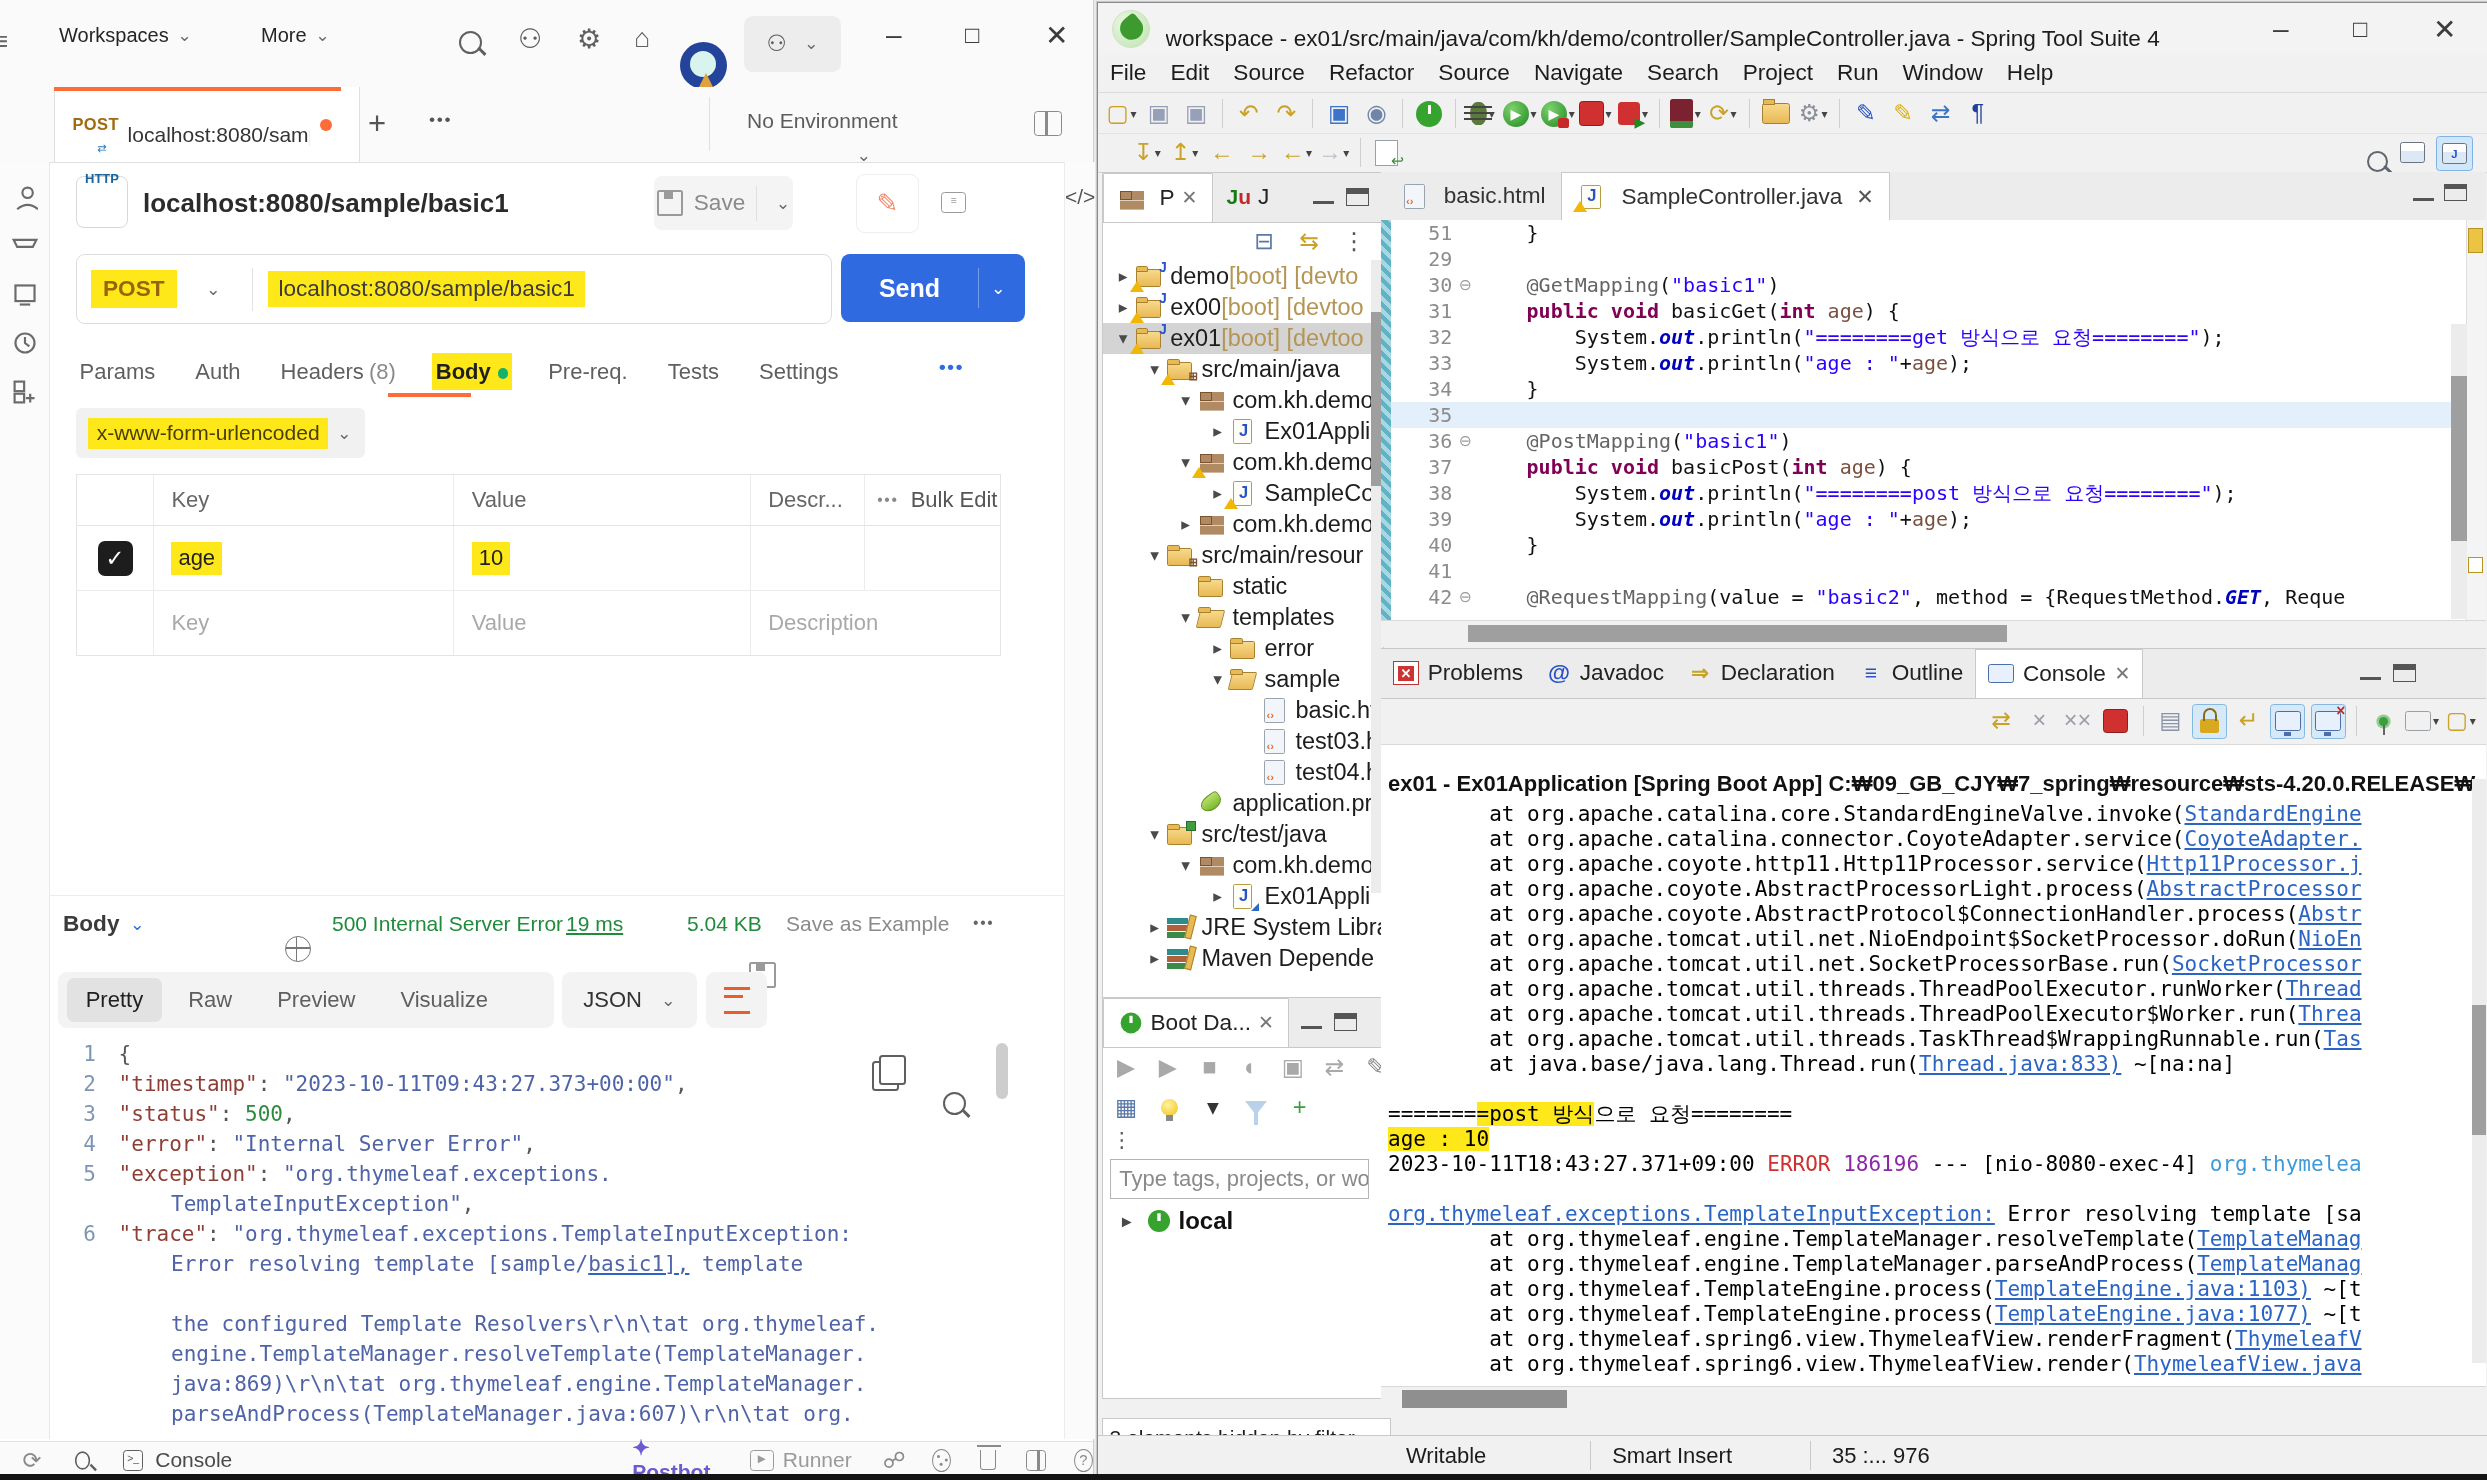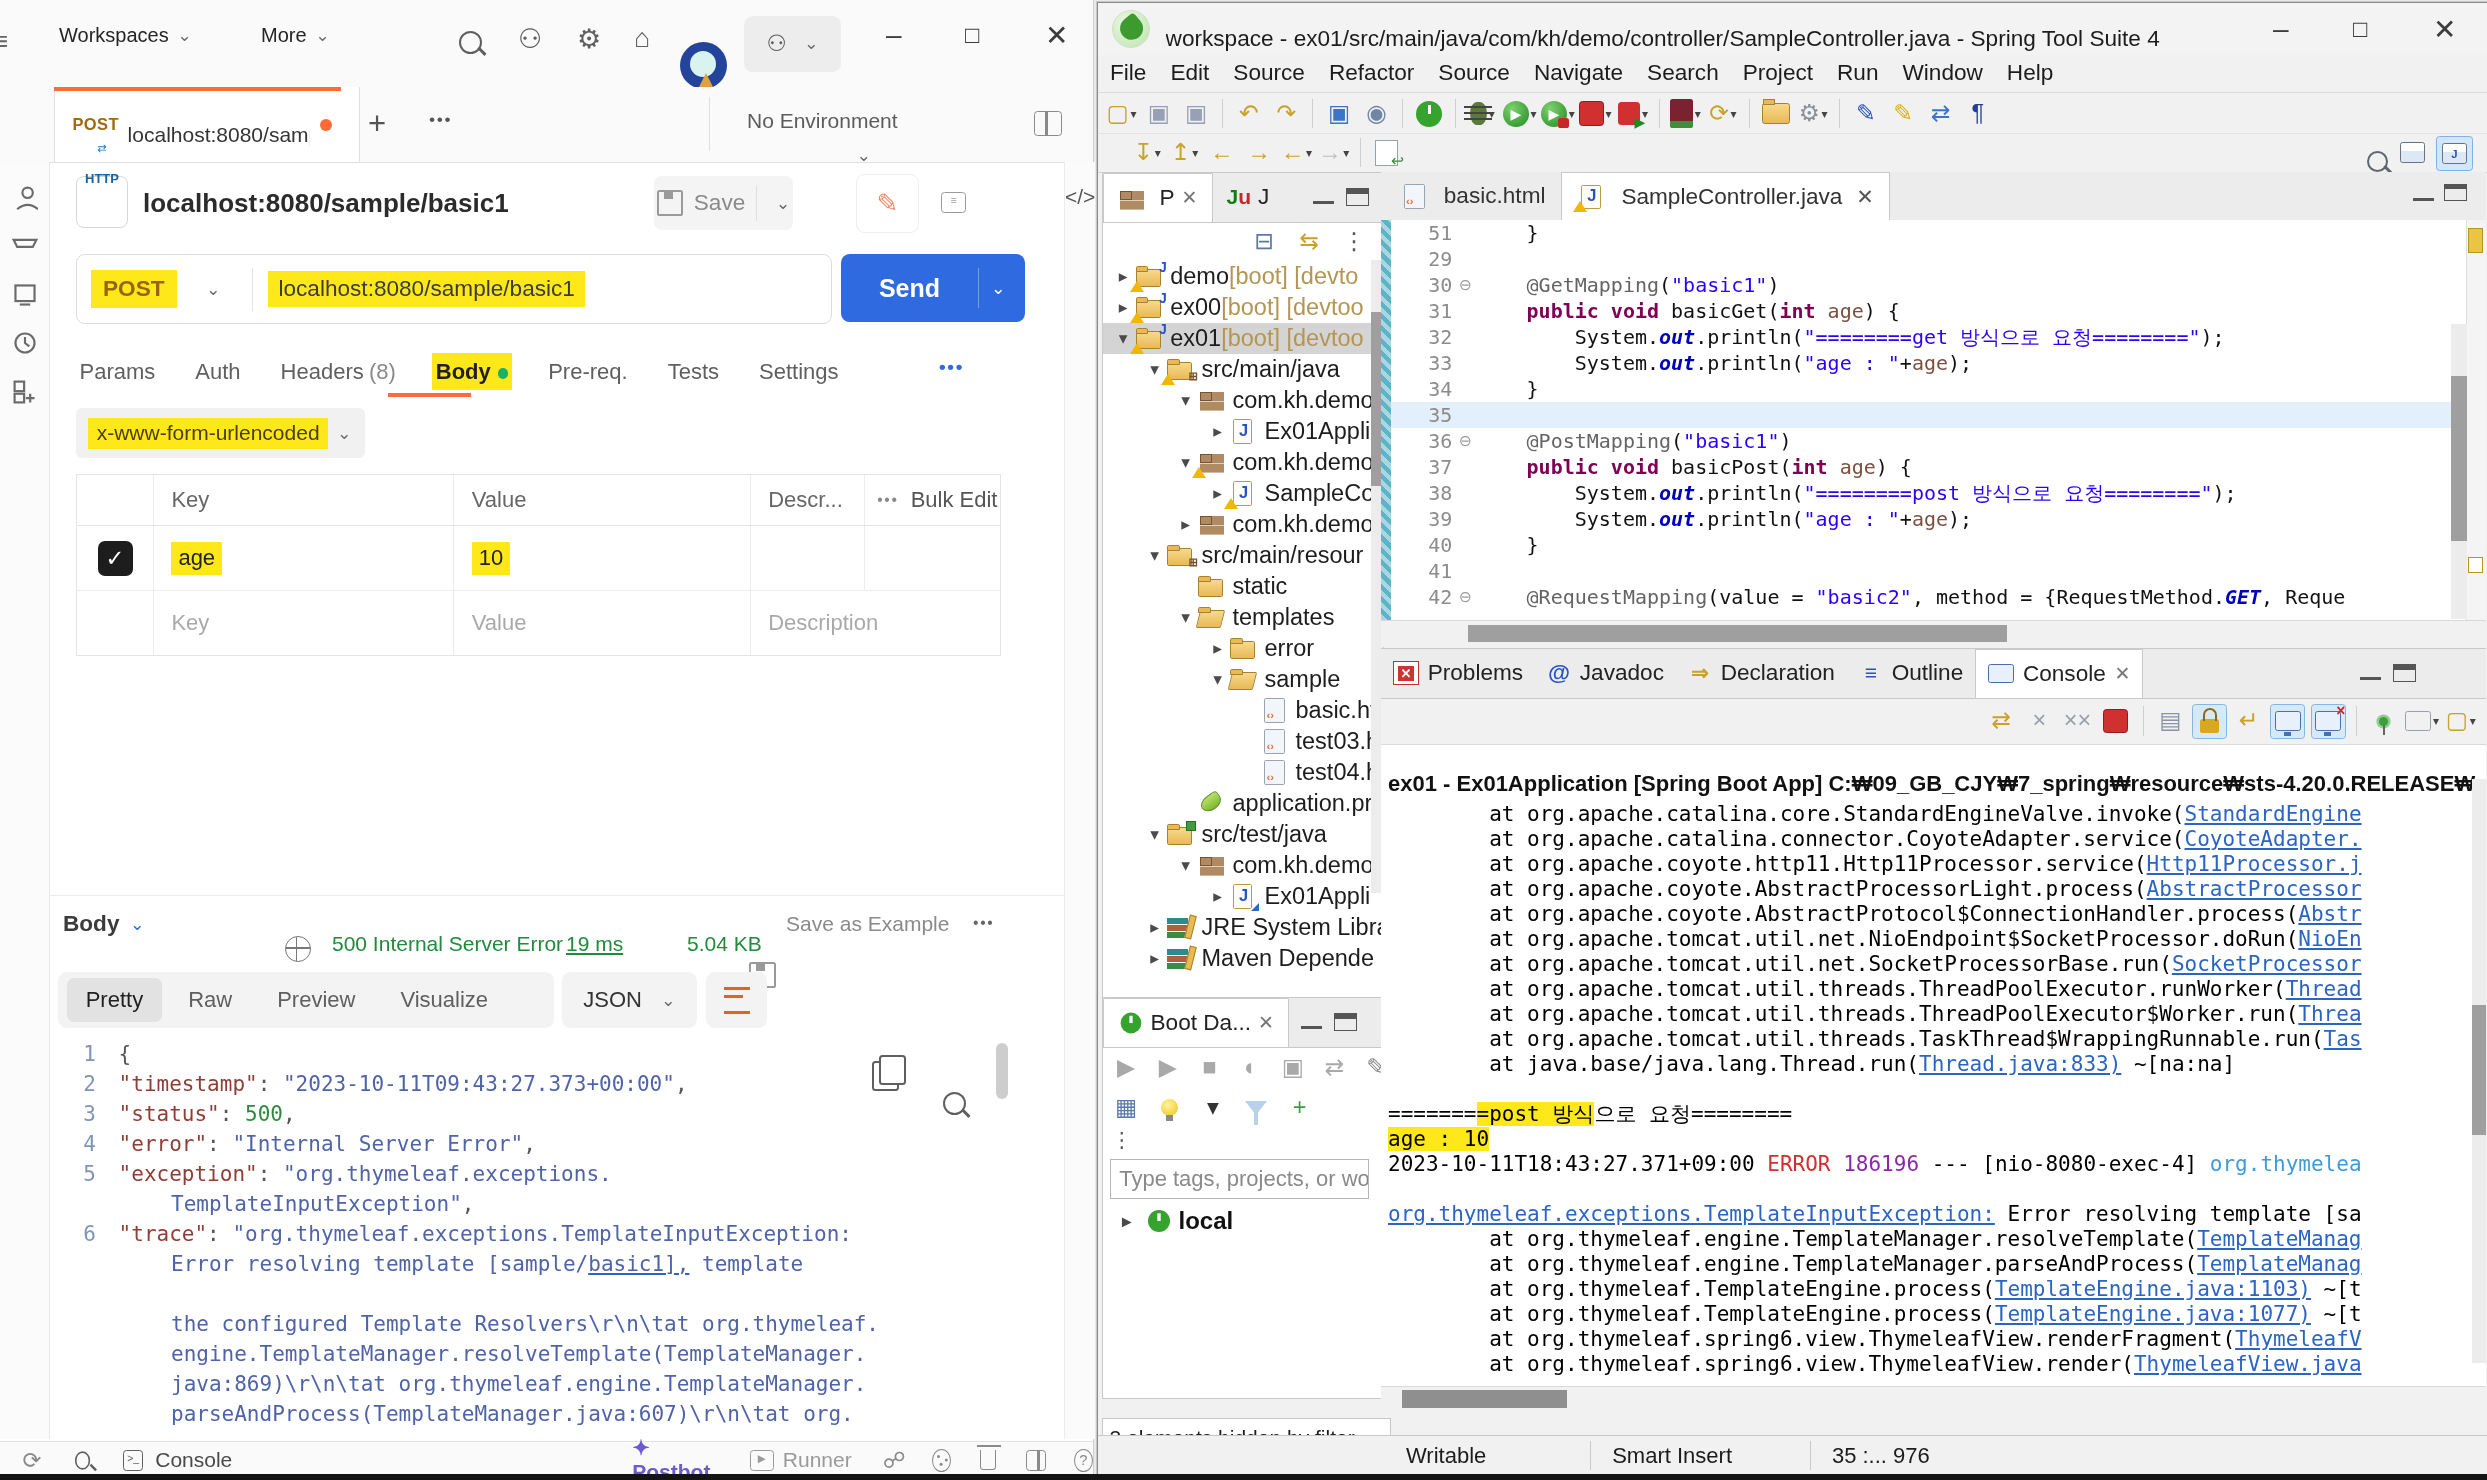--- a/index.html
+++ b/index.html
@@ -57,21 +57,21 @@
   .pm-tr{height:64px;border-bottom:0.9px solid #ececec;font-size:22px;color:#222;}
   .pm-col0{width:76px;flex:none;justify-content:center;display:flex;align-items:center;}
   .pm-col1{width:282px;flex:none;padding-left:17.4px;border-left:0.9px solid #ececec;height:100%;display:flex;align-items:center;}
   .pm-col2{width:278px;flex:none;padding-left:17.4px;border-left:0.9px solid #ececec;height:100%;display:flex;align-items:center;}
   .pm-col3{width:96px;flex:none;padding-left:17.4px;border-left:0.9px solid #ececec;height:100%;display:flex;align-items:center;}
   .pm-col4{flex:1;padding-left:12px;border-left:0.9px solid #ececec;height:100%;display:flex;align-items:center;gap:12px;}
   .pm-ph{color:#a9a9a9;}
   .cb{width:35px;height:35px;background:#1d1d1d;border-radius:7px;color:#fff;font-size:22.6px;text-align:center;line-height:35px;}
   .pm-divider{left:49px;top:895px;width:1015px;height:0.9px;background:#ececec;}
   .pm-meta{font-size:21px;}
-  .grn{color:#1f8b3b;margin-top:20px;}
+  .grn{color:#1f8b3b;}
   .gray{color:#8a8a8a;}
   .seg{left:58px;top:972px;width:487px;height:56px;background:#f3f3f3;border-radius:8.7px;gap:7px;padding-left:8.7px;font-size:22px;color:#5f5f5f;}
   .seg .sgi{padding:8.7px 19px;border-radius:7px;}
   .seg .sgi.active{background:#e2e2e2;color:#1f1f1f;}
   .jsonchip{left:562px;top:972px;width:135px;height:56px;background:#f3f3f3;border-radius:8.7px;justify-content:center;gap:10.4px;font-size:22px;color:#333;}
   .wrapchip{left:706px;top:972px;width:61px;height:56px;background:#f3f3f3;border-radius:8.7px;justify-content:center;}
   .wrapico{width:26px;height:21px;border-top:3.5px solid #e55f28;border-bottom:3.5px solid #e55f28;position:relative;}
   .wrapico::before{content:"";position:absolute;left:0;top:5.2px;width:19px;height:3.5px;background:#e55f28;}
   .copyico{width:22.6px;height:26px;border:2.6px solid #5f5f5f;border-radius:3.5px;position:relative;background:#fff;}
   .copyico::before{content:"";position:absolute;left:5.2px;top:-7.8px;width:22.6px;height:26px;border:2.6px solid #5f5f5f;border-radius:3.5px;background:#fff;}

